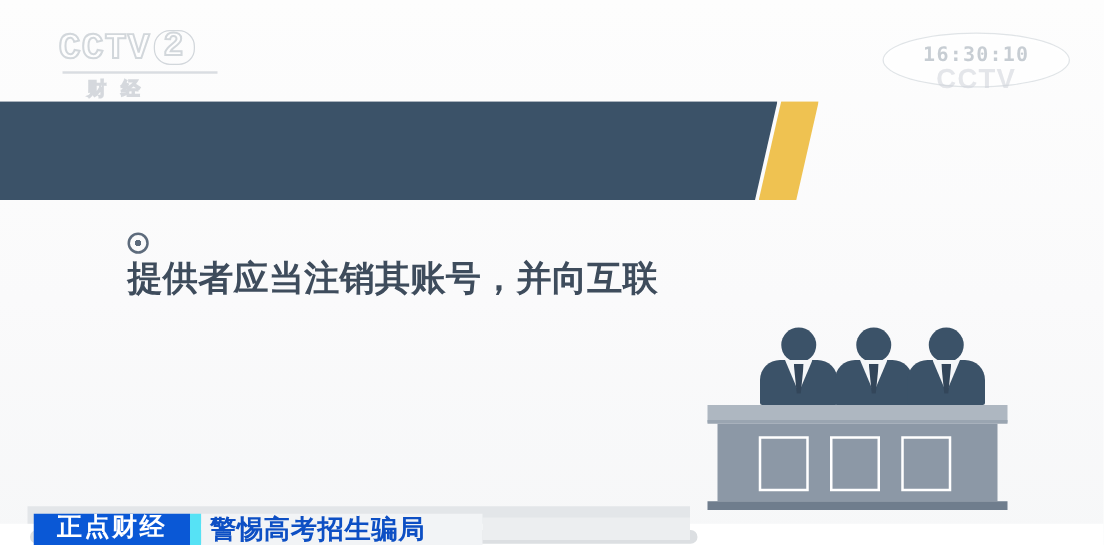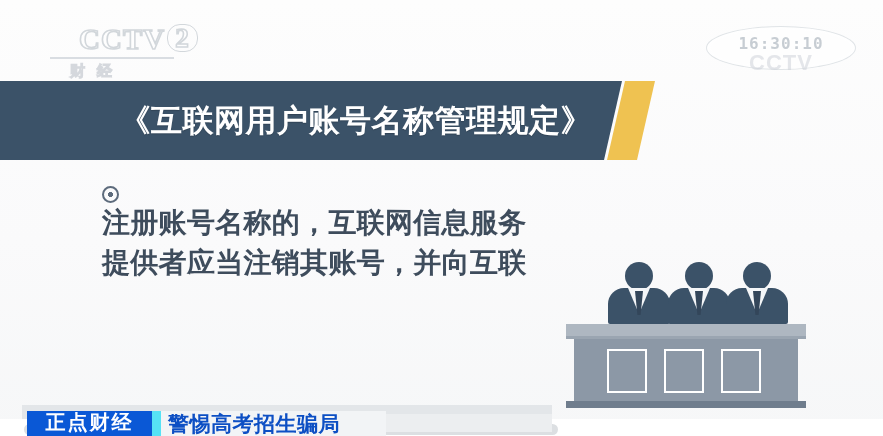--- a/index.html
+++ b/index.html
@@ -30,30 +30,29 @@
   
   .logo-wrap {
     position: absolute;
     left: 47px;
     top: 24px;
     width: 150px;
     height: 56px;
     opacity: 0.92;
   }
   .logo-cctv {
-    font-family: Liberation Serif, serif;
+    font-family: Liberation Mono, monospace;
     font-weight: 700;
     font-size: 29px;
     letter-spacing: 1px;
     color: transparent;
     -webkit-text-stroke: 1.6px #cfd4d9;
     text-shadow: 0 1px 0 #ffffff;
     line-height: 30px;
     white-space: nowrap;
-    margin-left: 32px;
   }
   .logo-num {
     display: inline-block;
     font-size: 27px;
     font-weight: 700;
     color: transparent;
     -webkit-text-stroke: 1.6px #cfd4d9;
     border: 1.6px solid #cfd4d9;
     border-radius: 13px;
     padding: 0 7px;
@@ -375,27 +374,25 @@
   </div>
 
   <div class="clock-wrap">
     <div class="clock-oval"></div>
     <div class="clock-ghost">CCTV</div>
     <div class="clock-digits">16:30:10</div>
   </div>
 
   <div class="banner"></div>
   <div class="banner-accent"></div>
-  <div class="banner-title">《互联网用户账号名称管理规定》</div>
 
   <div class="body-block">
     <div class="body-line body-line-first">
       <span class="bullet"></span>
     </div>
-    <div class="body-line">注册账号名称的，互联网信息服务</div>
     <div class="body-line">提供者应当注销其账号，并向互联</div>
   </div>
 
   <div class="illus">
     <div class="fig" style="left:42px;  top:0;">
       <div class="head"></div>
       <div class="body"></div>
       <div class="shirt"></div>
       <div class="tie"></div>
     </div>

